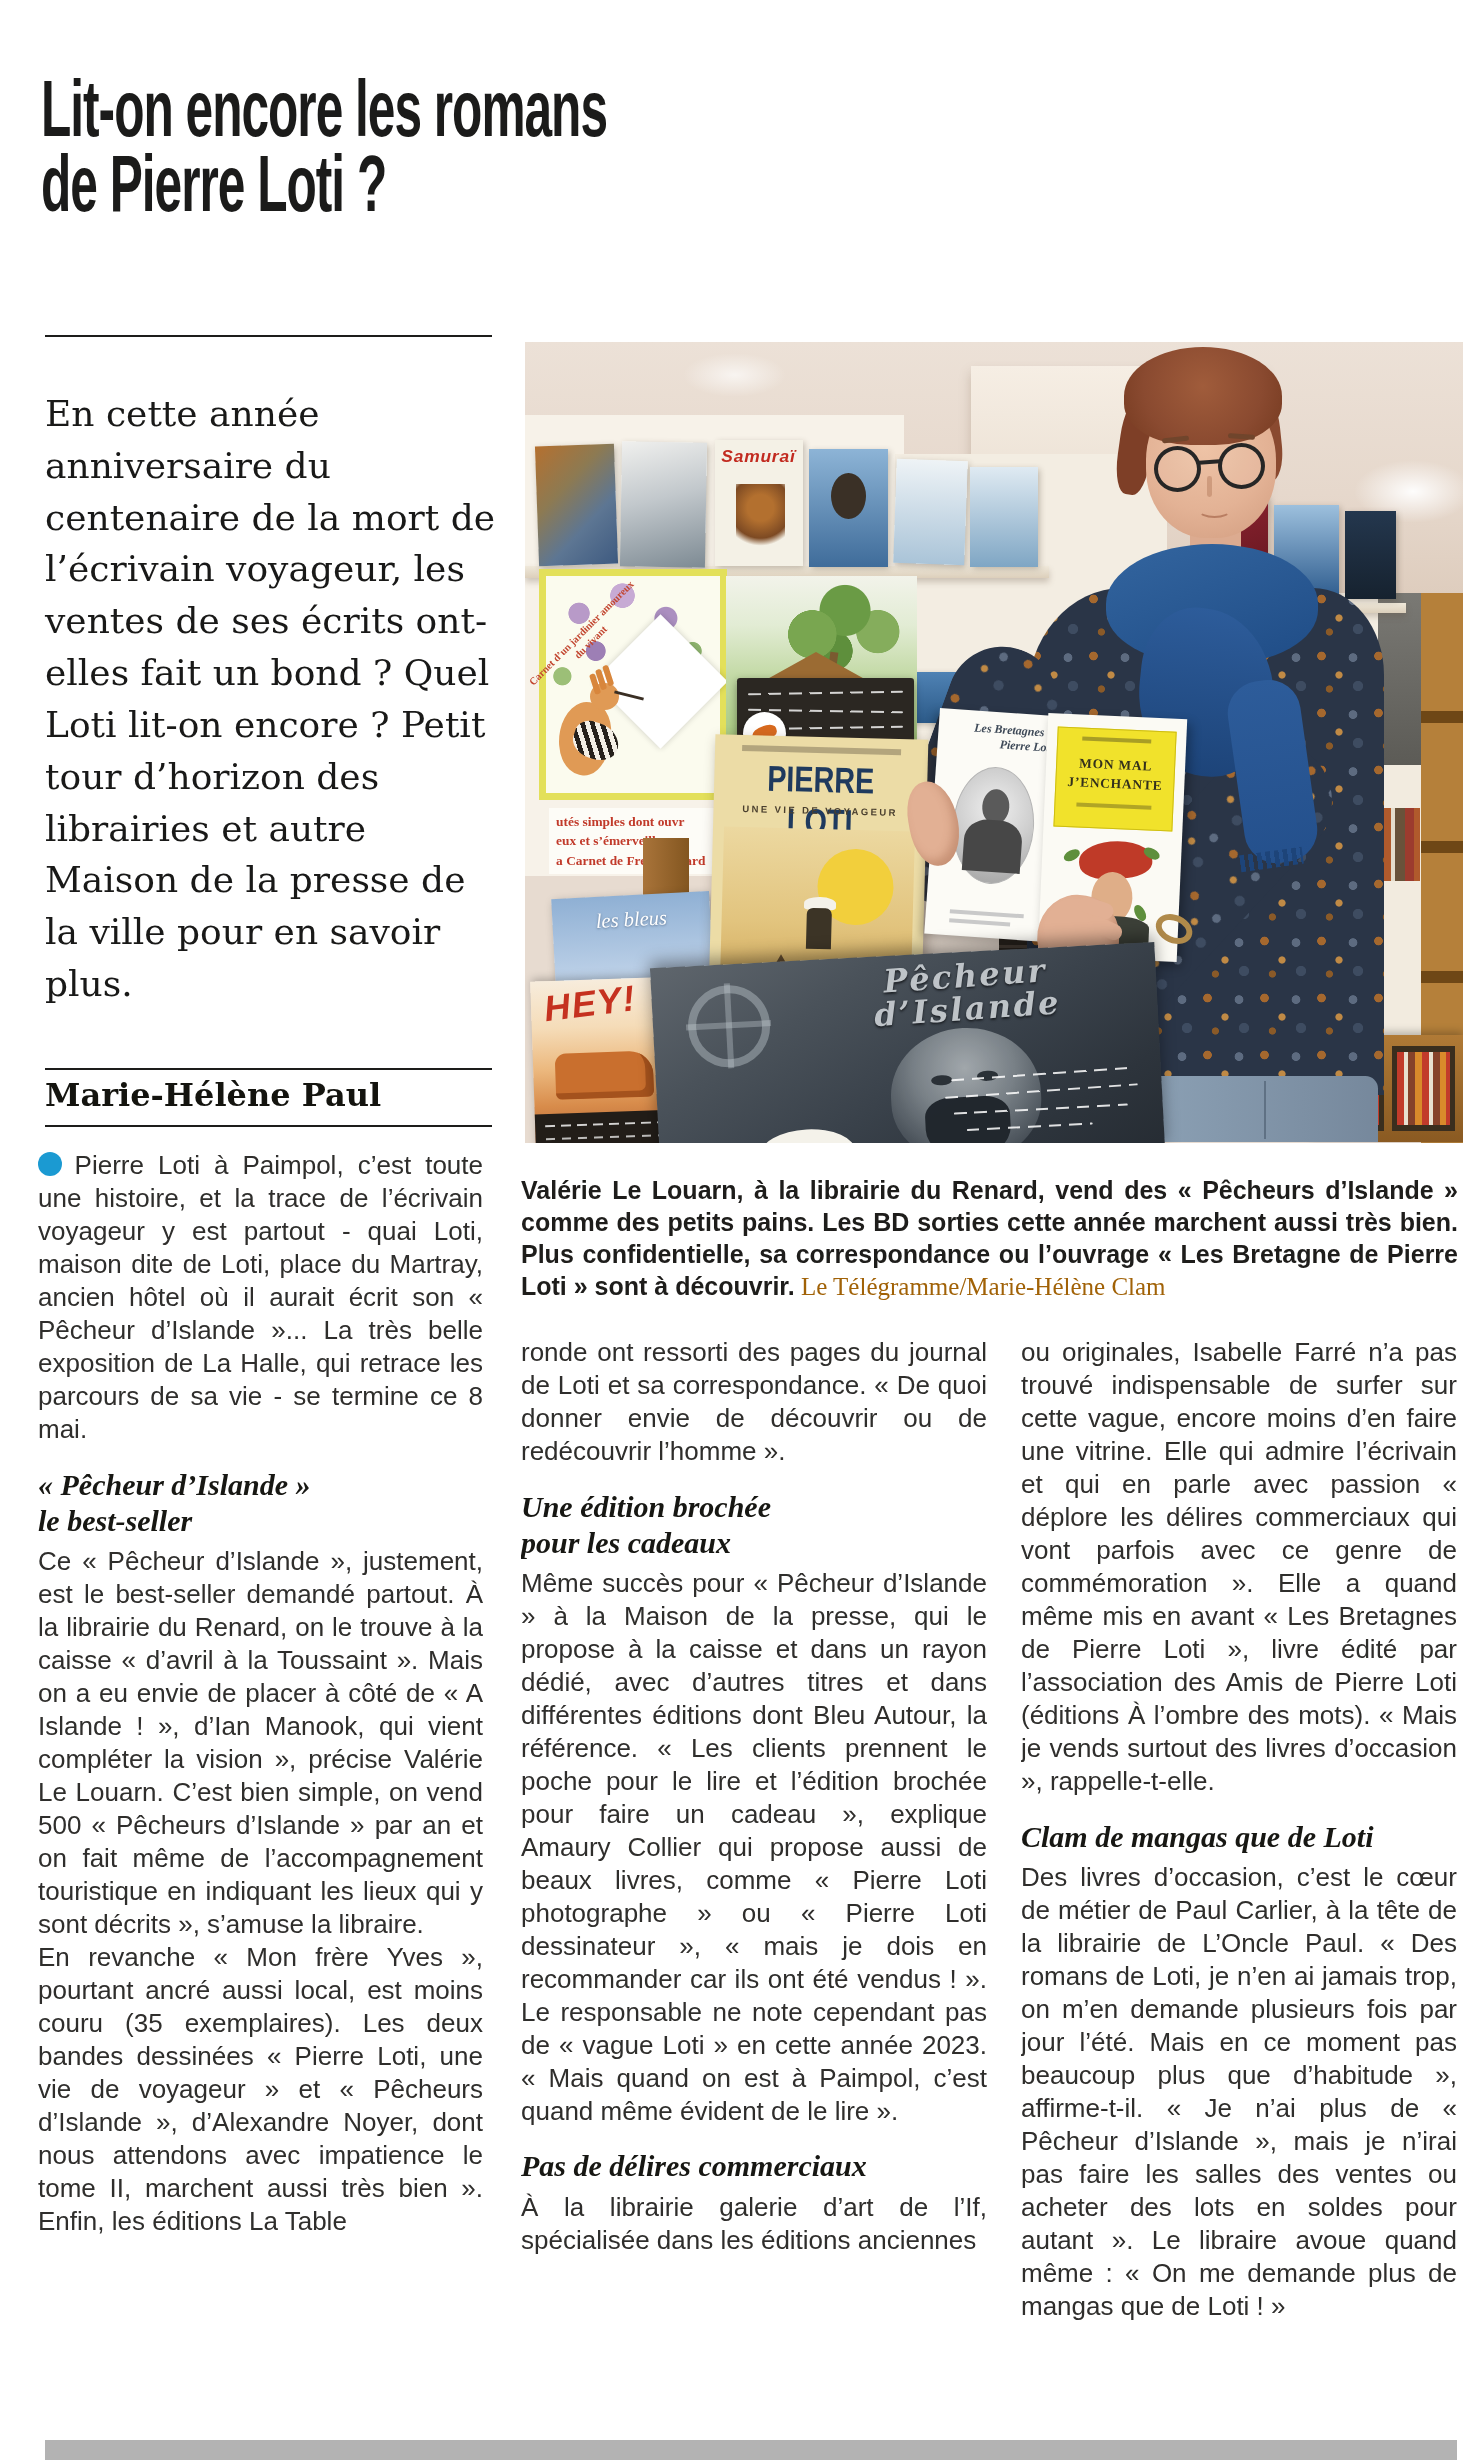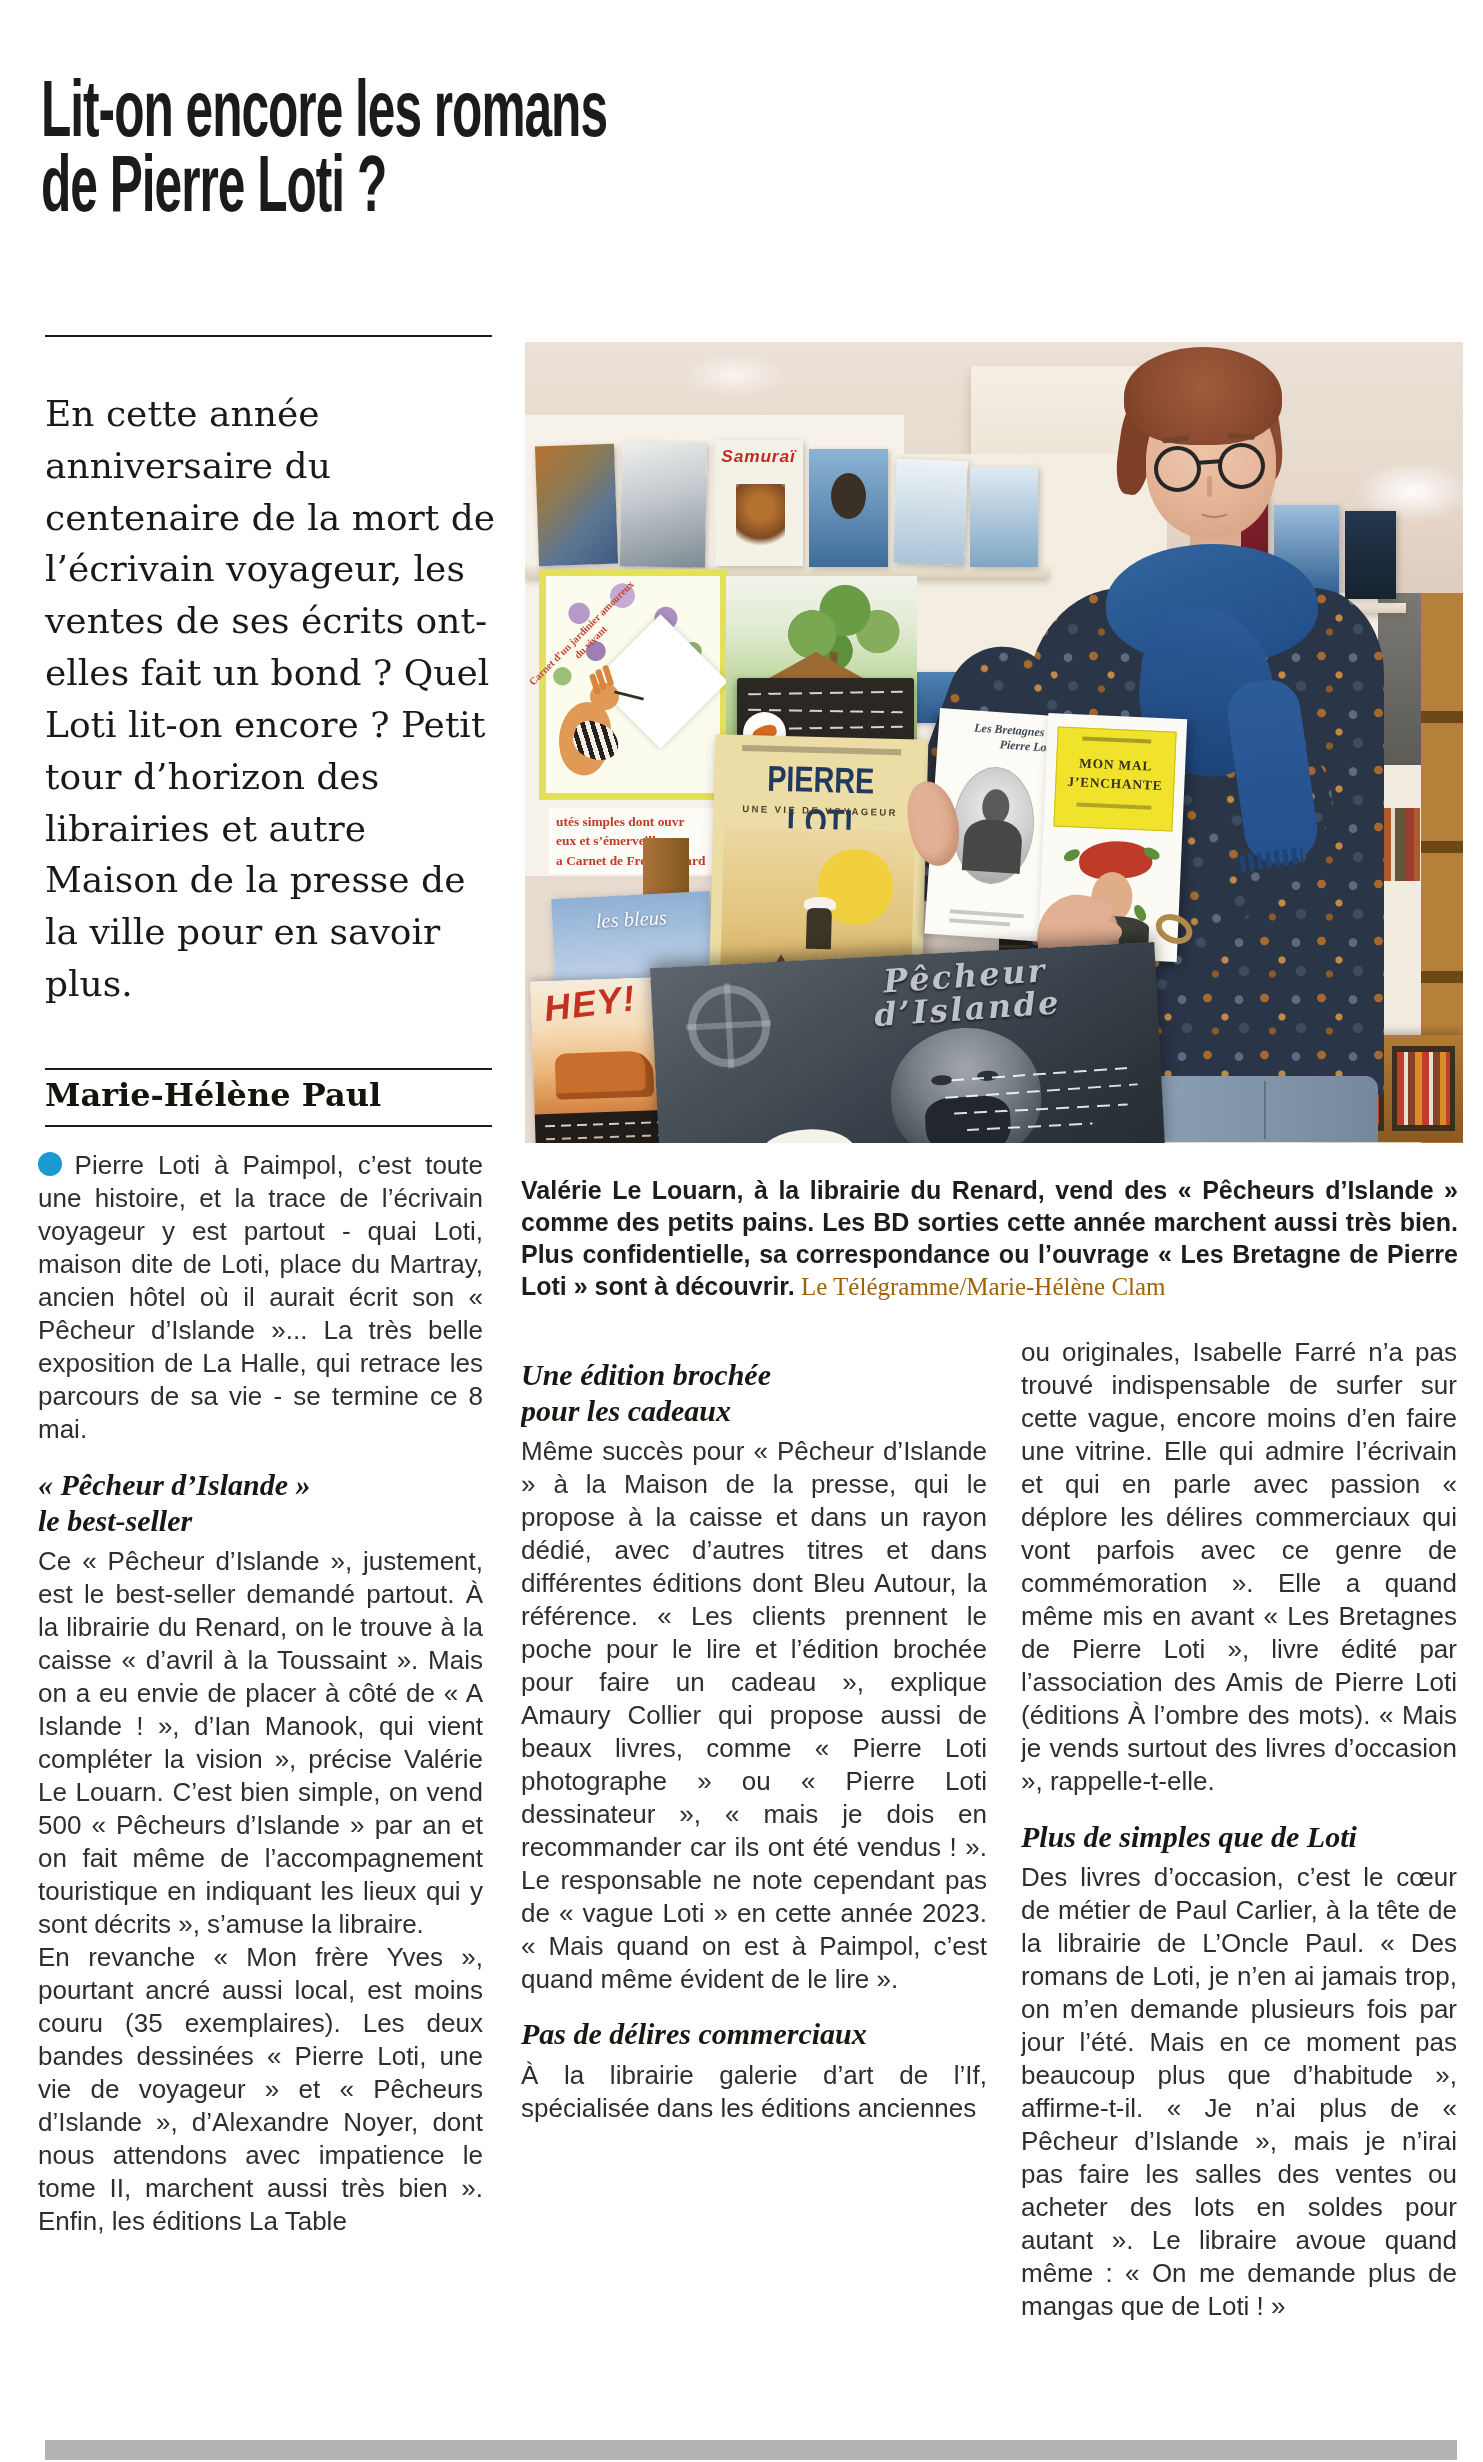--- a/index.html
+++ b/index.html
@@ -514,27 +514,28 @@
 
 <div class="col col1" data-name="body-column-1">
   <p class="body-p" data-name="paragraph"><span class="bullet" data-name="paragraph-bullet-icon"></span><span data-name="paragraph-text">Pierre Loti à Paimpol, c’est toute une histoire, et la trace de l’écrivain voyageur y est partout - quai Loti, maison dite de Loti, place du Martray, ancien hôtel où il aurait écrit son « Pêcheur d’Islande »... La très belle exposition de La Halle, qui retrace les parcours de sa vie - se termine ce 8 mai.</span></p>
   <h3 class="subhead" data-name="subhead">« Pêcheur d’Islande »
 le best-seller</h3>
   <p class="body-p" data-name="paragraph">Ce « Pêcheur d’Islande », justement, est le best-seller demandé partout. À la librairie du Renard, on le trouve à la caisse « d’avril à la Toussaint ». Mais on a eu envie de placer à côté de « A Islande ! », d’Ian Manook, qui vient compléter la vision », précise Valérie Le Louarn. C’est bien simple, on vend 500 « Pêcheurs d’Islande » par an et on fait même de l’accompagnement touristique en indiquant les lieux qui y sont décrits », s’amuse la libraire.</p>
   <p class="body-p" data-name="paragraph">En revanche « Mon frère Yves », pourtant ancré aussi local, est moins couru (35 exemplaires). Les deux bandes dessinées « Pierre Loti, une vie de voyageur » et « Pêcheurs d’Islande », d’Alexandre Noyer, dont nous attendons avec impatience le tome II, marchent aussi très bien ». Enfin, les éditions La Table</p>
 </div>
 
 <div class="col col2" data-name="body-column-2">
+  <p class="body-p" data-name="paragraph">ronde ont ressorti des pages du journal de Loti et sa correspondance. « De quoi donner envie de découvrir ou de redécouvrir l’homme ».</p>
   <h3 class="subhead" data-name="subhead">Une édition brochée
 pour les cadeaux</h3>
   <p class="body-p" data-name="paragraph">Même succès pour « Pêcheur d’Islande » à la Maison de la presse, qui le propose à la caisse et dans un rayon dédié, avec d’autres titres et dans différentes éditions dont Bleu Autour, la référence. « Les clients prennent le poche pour le lire et l’édition brochée pour faire un cadeau », explique Amaury Collier qui propose aussi de beaux livres, comme « Pierre Loti photographe » ou « Pierre Loti dessinateur », « mais je dois en recommander car ils ont été vendus ! ». Le responsable ne note cependant pas de « vague Loti » en cette année 2023. « Mais quand on est à Paimpol, c’est quand même évident de le lire ».</p>
   <h3 class="subhead" data-name="subhead">Pas de délires commerciaux</h3>
   <p class="body-p" data-name="paragraph">À la librairie galerie d’art de l’If, spécialisée dans les éditions anciennes</p>
 </div>
 
 <div class="col col3" data-name="body-column-3">
   <p class="body-p" data-name="paragraph">ou originales, Isabelle Farré n’a pas trouvé indispensable de surfer sur cette vague, encore moins d’en faire une vitrine. Elle qui admire l’écrivain et qui en parle avec passion « déplore les délires commerciaux qui vont parfois avec ce genre de commémoration ». Elle a quand même mis en avant « Les Bretagnes de Pierre Loti », livre édité par l’association des Amis de Pierre Loti (éditions À l’ombre des mots). « Mais je vends surtout des livres d’occasion », rappelle-t-elle.</p>
-  <h3 class="subhead" data-name="subhead">Plus de simples que de Loti</h3>
+  <h3 class="subhead" data-name="subhead">Clam de mangas que de Loti</h3>
   <p class="body-p" data-name="paragraph">Des livres d’occasion, c’est le cœur de métier de Paul Carlier, à la tête de la librairie de L’Oncle Paul. « Des romans de Loti, je n’en ai jamais trop, on m’en demande plusieurs fois par jour l’été. Mais en ce moment pas beaucoup plus que d’habitude », affirme-t-il. « Je n’ai plus de « Pêcheur d’Islande », mais je n’irai pas faire les salles des ventes ou acheter des lots en soldes pour autant ». Le libraire avoue quand même : « On me demande plus de mangas que de Loti ! »</p>
 </div>
 
 <div class="footer-bar" data-name="article-bottom-divider"></div>
 
 
 </body></html>

